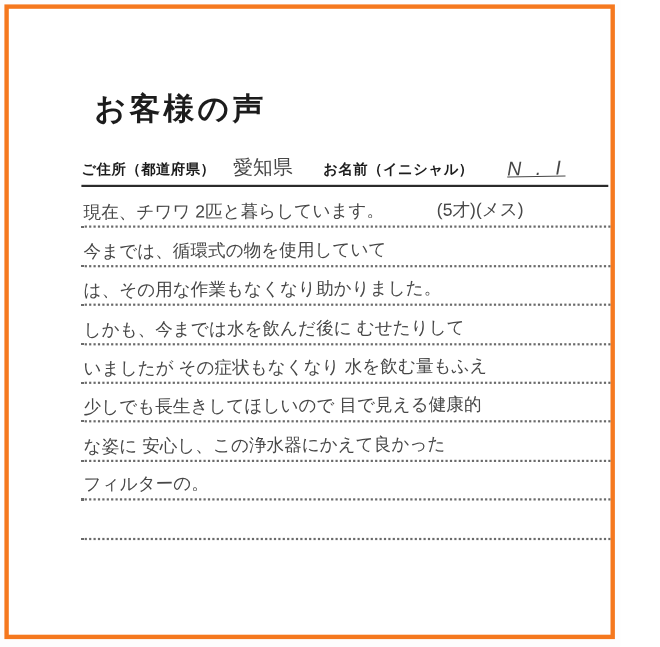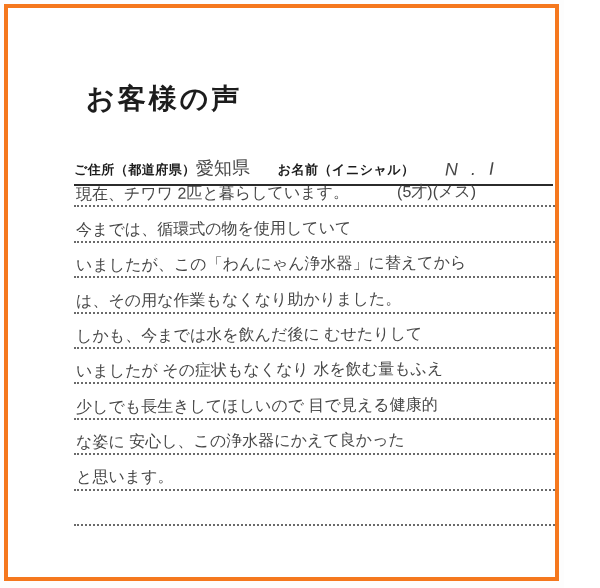--- a/index.html
+++ b/index.html
@@ -12,39 +12,39 @@
   .frame{
     position:absolute;left:4px;top:4px;right:5px;bottom:7px;
     border:4px solid #f5781e;
     background:#ffffff;
   }
   .title{
     position:absolute;left:78px;top:72px;margin:0;
     font-size:28px;font-weight:700;letter-spacing:3px;color:#1c1c1c;
   }
   .form-row{
-    position:absolute;left:66px;top:144px;width:479px;height:32px;
+    position:absolute;left:66px;top:128px;width:479px;height:32px;
     border-bottom:2.5px solid #2b2b2b;
     display:flex;align-items:flex-end;
   }
   .label{
     font-size:13px;font-weight:700;color:#1c1c1c;
     padding-bottom:5px;letter-spacing:0.5px;white-space:nowrap;
   }
   .label.name-label{margin-left:28px;text-align:right;}
   .hand{
     color:#474747;
     display:inline-block;
     white-space:nowrap;
   }
   .value{
-    font-size:18px;padding-bottom:4px;
+    font-size:18px;padding-bottom:4px;margin-left:16px;
     transform:rotate(-1deg);
   }
-  .value.name{font-style:italic;margin-left:30px;letter-spacing:4px;}
+  .value.name{font-style:italic;margin-left:30px;letter-spacing:4px;text-decoration:underline;}
   .lines{position:absolute;left:66px;top:164px;width:481px;}
   .line{
     height:33.4px;
     border-bottom:2px dotted #6a6a6a;
     display:flex;align-items:flex-end;
     overflow:visible;
     text-align:right;
   }
   .line .hand{
     font-size:16px;line-height:1;padding:0 0 4px 2px;
@@ -67,37 +67,34 @@
     </div>
 
     <div class="lines">
       <div class="line">
           <span class="hand">現在、チワワ 2匹と暮らしています。　　　(5才)(メス)</span>
         </div>
       <div class="line">
           <span class="hand">今までは、循環式の物を使用していて</span>
         </div>
       <div class="line">
-          <span class="hand">いましたが、この「わんにゃん浄水器」に替えてから</span>
-        </div>
-      <div class="line">
           <span class="hand">は、その用な作業もなくなり助かりました。</span>
         </div>
       <div class="line">
           <span class="hand">しかも、今までは水を飲んだ後に むせたりして</span>
         </div>
       <div class="line">
           <span class="hand">いましたが その症状もなくなり 水を飲む量もふえ</span>
         </div>
       <div class="line">
           <span class="hand">少しでも長生きしてほしいので 目で見える健康的</span>
         </div>
       <div class="line">
           <span class="hand">な姿に 安心し、この浄水器にかえて良かった</span>
         </div>
       <div class="line">
-          <span class="hand">と思います。</span>
+          <span class="hand">フィルターの。</span>
         </div>
       <div class="line"></div>
     </div>
 
   </div>
 </div>
 
 </body></html>

